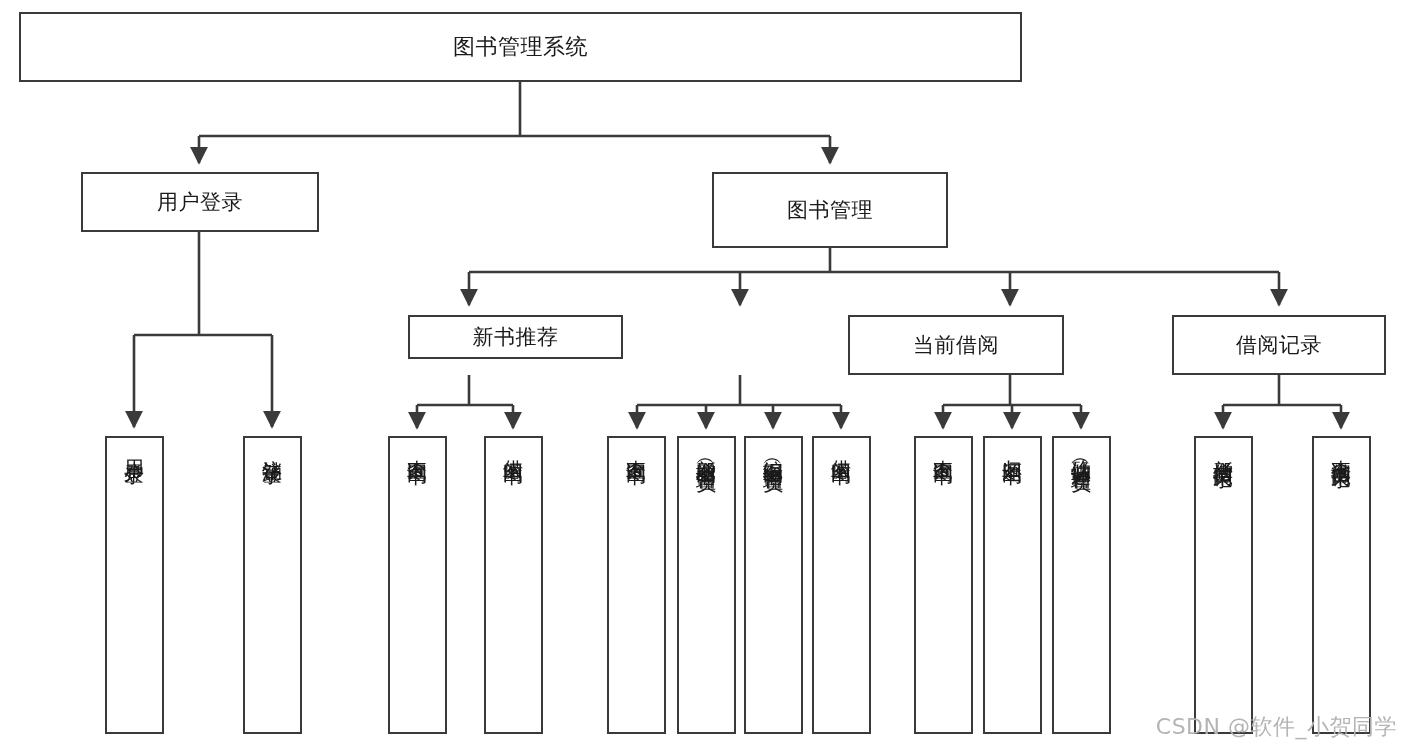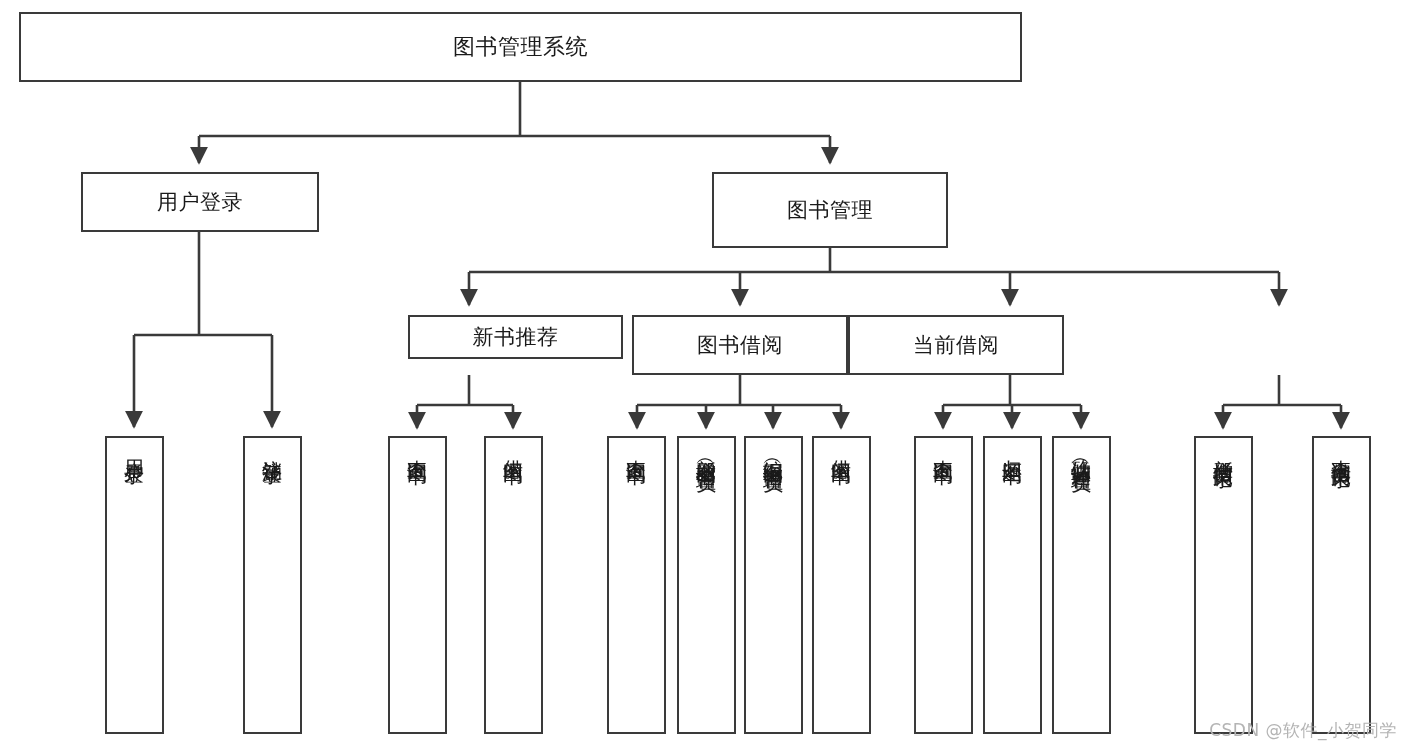--- a/index.html
+++ b/index.html
@@ -64,21 +64,21 @@
   }
   .node.root .label { font-size: 22px; }
   .node.lvl2 .label { font-size: 21px; }
   .node.lvl3 .label { font-size: 21px; }
   .node.vert .label { font-size: 20px; }
 
   #watermark {
     position: absolute;
     right: 8px;
     bottom: 5px;
-    font-size: 17px;
+    font-size: 22px;
     color: #b4b4b4;
     white-space: nowrap;
     letter-spacing: 0.5px;
     pointer-events: none;
   }
 </style>
 </head>
 <body>
 
 <div id="diagram-root">
@@ -142,26 +142,26 @@
   <div class="node horiz lvl2" style="left:81px; top:172px; width:238px; height:60px;">
     <span class="label">用户登录</span>
   </div>
   <div class="node horiz lvl2" style="left:712px; top:172px; width:236px; height:76px;">
     <span class="label">图书管理</span>
   </div>
 
   <div class="node horiz lvl3" style="left:362px; top:315px; width:215px; height:44px;margin-left:46px;">
     <span class="label">新书推荐</span>
   </div>
-  <div class="node horiz lvl3" style="left:632px; top:315px; width:216px; height:60px;">
-    <span class="label">图书借阅</span>
-  </div>
   <div class="node horiz lvl3" style="left:848px; top:315px; width:216px; height:60px;">
     <span class="label">当前借阅</span>
   </div>
+  <div class="node horiz lvl3" style="left:1172px; top:315px; width:214px; height:60px;">
+    <span class="label">借阅记录</span>
+  </div>
 
   <div class="node vert" style="left:105px; top:436px; width:59px; height:298px;">
     <span class="label">用户登录</span>
   </div>
   <div class="node vert" style="left:243px; top:436px; width:59px; height:298px;">
     <span class="label">注销登录</span>
   </div>
 
   <div class="node vert" style="left:388px; top:436px; width:59px; height:298px;">
     <span class="label">查询图书</span>

